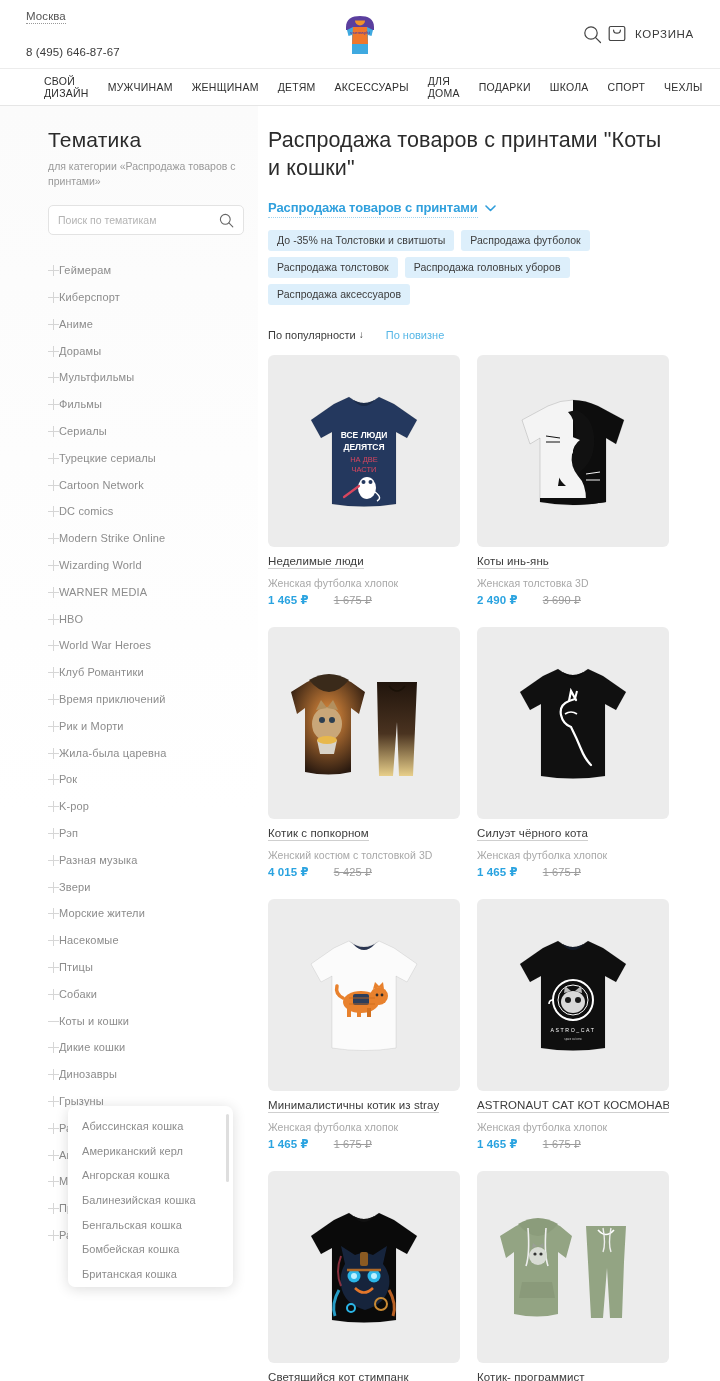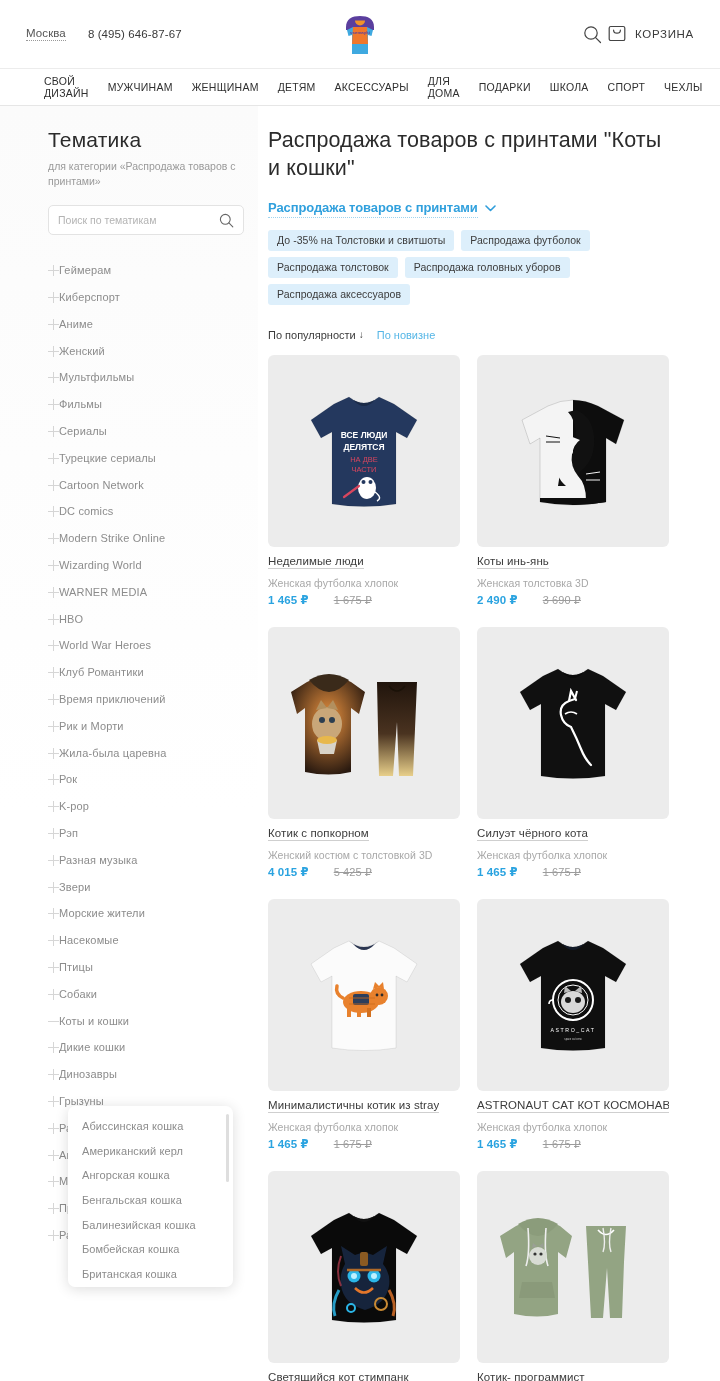--- a/index.html
+++ b/index.html
@@ -18,21 +18,21 @@
 
   
   .topbar {
     height: 68px;
     display: flex;
     align-items: center;
     padding: 0 26px;
     position: relative;
     background: #fff;
   }
-  .topbar-left { display:flex; align-items:center; gap:22px; }
+  .topbar-left { display:flex; align-items:flex-start; gap:22px;flex-direction:column; }
   .city-link {
     font-size: 11.5px; color:#555;
     border-bottom: 1px dotted #999;
     line-height: 1.2; cursor: pointer;
     letter-spacing: .1px;
   }
   .phone { font-size: 11.5px; color:#3a3a3a; letter-spacing:.1px; white-space:nowrap; }
 
   .logo-wrap {
     position: absolute; left:50%; top:14px; transform: translateX(-50%);
@@ -142,21 +142,21 @@
   }
   .chev { display:flex; }
 
   .tagrow { margin-top: 12px; display:flex; flex-wrap:wrap; gap: 6px 7px; max-width:412px; }
   .tag {
     background:#ddeffb; color:#3b3b3b; font-size: 10.5px;
     padding: 4.5px 9px; border-radius: 3px; cursor:pointer; white-space:nowrap;
     letter-spacing:.05px;
   }
 
-  .sortrow { margin-top: 24px; display:flex; align-items:center; gap: 13px; }
+  .sortrow { margin-top: 24px; display:flex; align-items:center; gap: 22px; }
   .sort-active { font-size: 11px; color:#3b3b3b; cursor:pointer; display:flex; align-items:center; gap:3px; }
   .sort-link { font-size: 11px; color:#55b6e6; cursor:pointer;text-align:center; }
   .arrow-dn { font-size:10px; line-height:1; color:#3b3b3b; }
 
   
   .grid {
     margin-top: 14px;
     display:grid; grid-template-columns: repeat(2, 192px);
     gap: 20px 17px;
   }
@@ -277,21 +277,21 @@
           <li class="cat-item">
             <span class="pm"></span>
             <span class="cat-label">Киберспорт</span>
           </li>
           <li class="cat-item">
             <span class="pm"></span>
             <span class="cat-label">Аниме</span>
           </li>
           <li class="cat-item">
             <span class="pm"></span>
-            <span class="cat-label">Женский</span>
+            <span class="cat-label">Дорамы</span>
           </li>
           <li class="cat-item">
             <span class="pm"></span>
             <span class="cat-label">Мультфильмы</span>
           </li>
           <li class="cat-item">
             <span class="pm"></span>
             <span class="cat-label">Фильмы</span>
           </li>
           <li class="cat-item">
@@ -418,22 +418,22 @@
             <span class="pm"></span>
             <span class="cat-label">Развлечения и отдых</span>
           </li>
         </ul>
 
       <div class="flyout">
         <ul class="flyout-list" id="flyout-root">
             <li class="flyout-item">Абиссинская кошка</li>
             <li class="flyout-item">Американский керл</li>
             <li class="flyout-item">Ангорская кошка</li>
+            <li class="flyout-item">Балинезийская кошка</li>
             <li class="flyout-item">Бенгальская кошка</li>
-            <li class="flyout-item">Балинезийская кошка</li>
             <li class="flyout-item">Бомбейская кошка</li>
             <li class="flyout-item">Британская кошка</li>
           </ul>
         <div class="flyout-scroll"></div>
       </div>
     </aside>
 
     <main class="main">
       <h1 class="main-title">Распродажа товаров с принтами "Коты и кошки"</h1>
 

